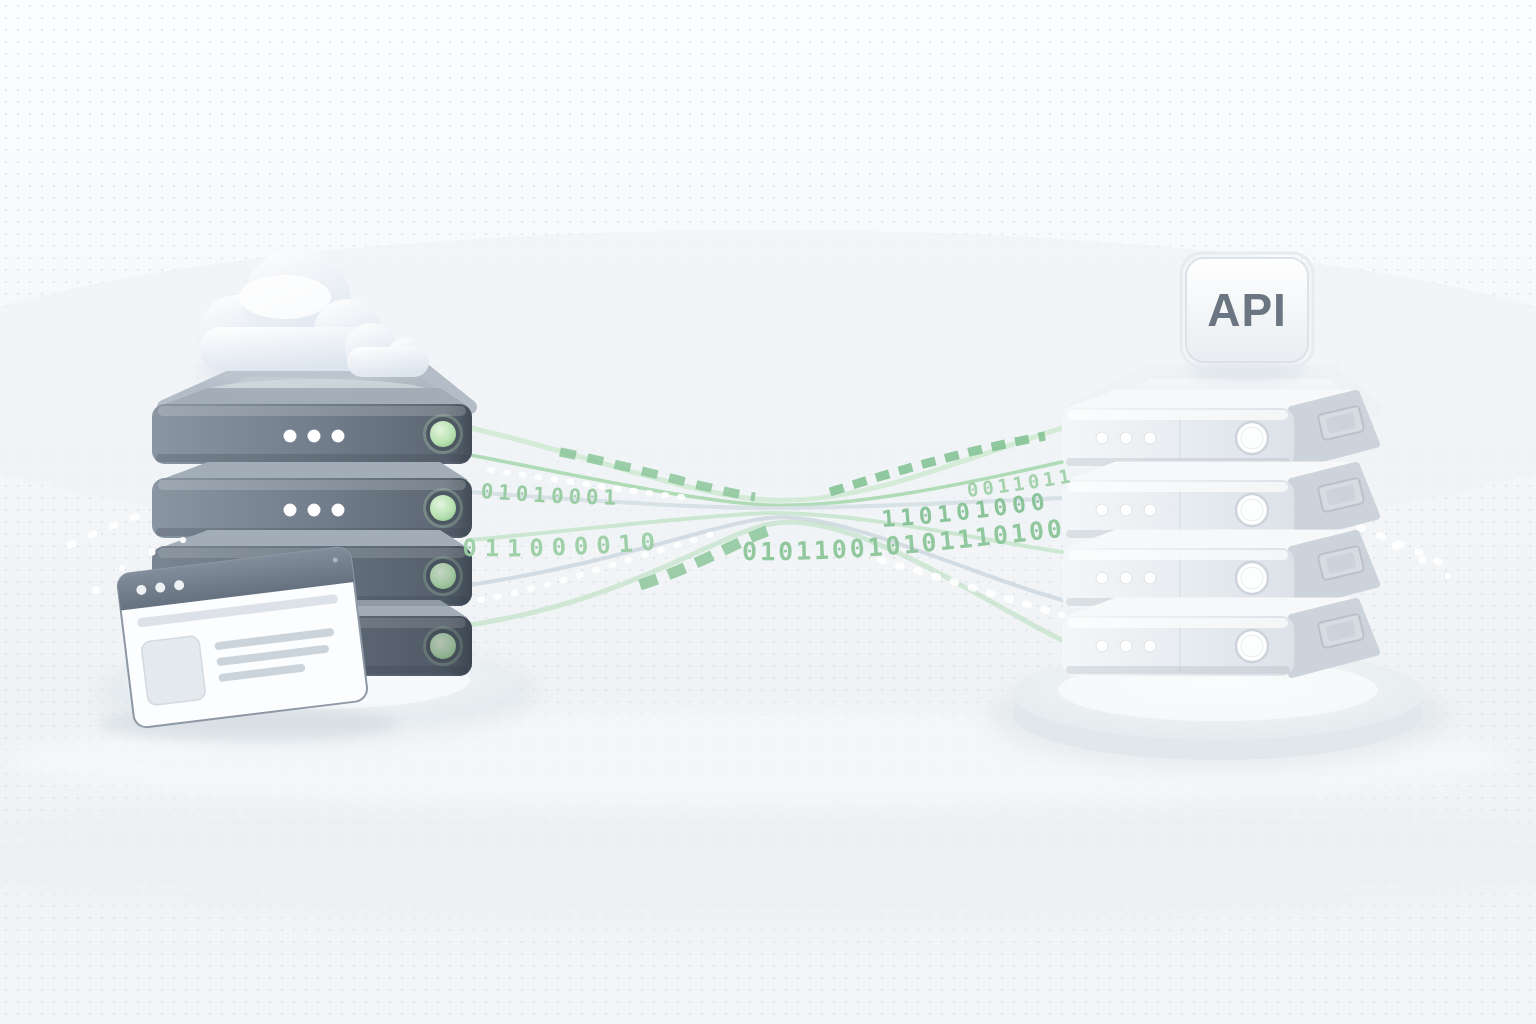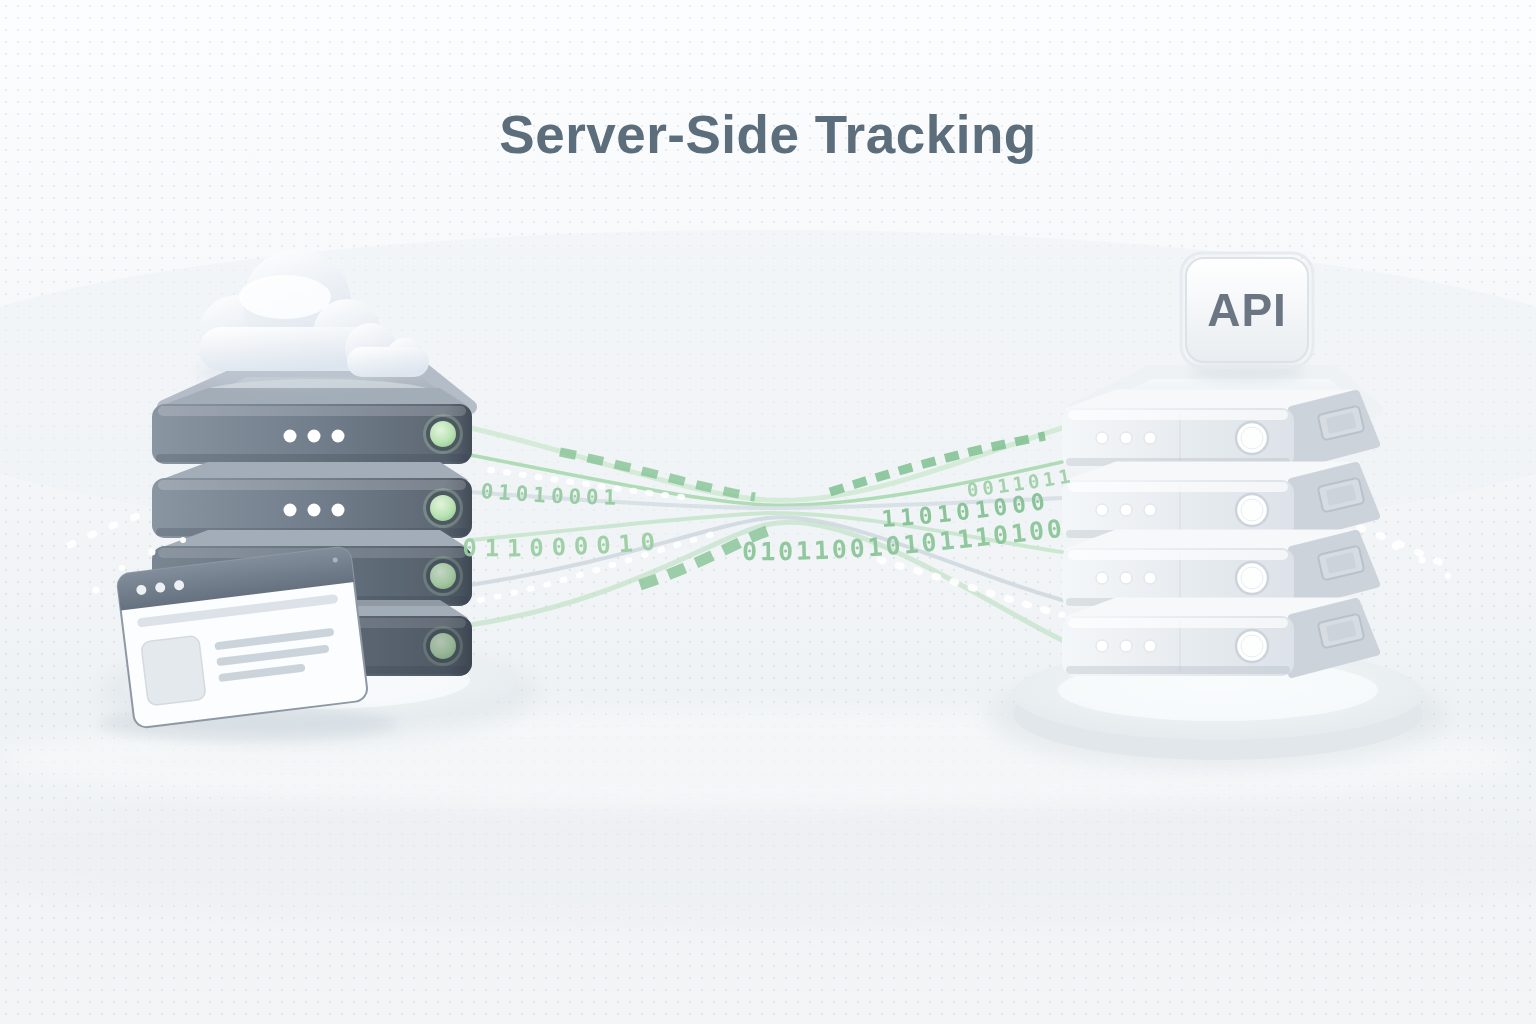--- a/index.html
+++ b/index.html
@@ -232,14 +232,13 @@
       <circle cx="96" cy="590" r="3.5"></circle>
       <circle cx="122" cy="568" r="3"></circle>
       <circle cx="152" cy="552" r="3.5"></circle>
       <circle cx="183" cy="540" r="3"></circle>
       <circle cx="1396" cy="546" r="4"></circle>
       <circle cx="1422" cy="560" r="3.5"></circle>
       <circle cx="1448" cy="576" r="3"></circle>
     </g>
   </svg>
 
-  <div class="page-title">Server-Side Tracking</div>
 </div>
 
 </body></html>

